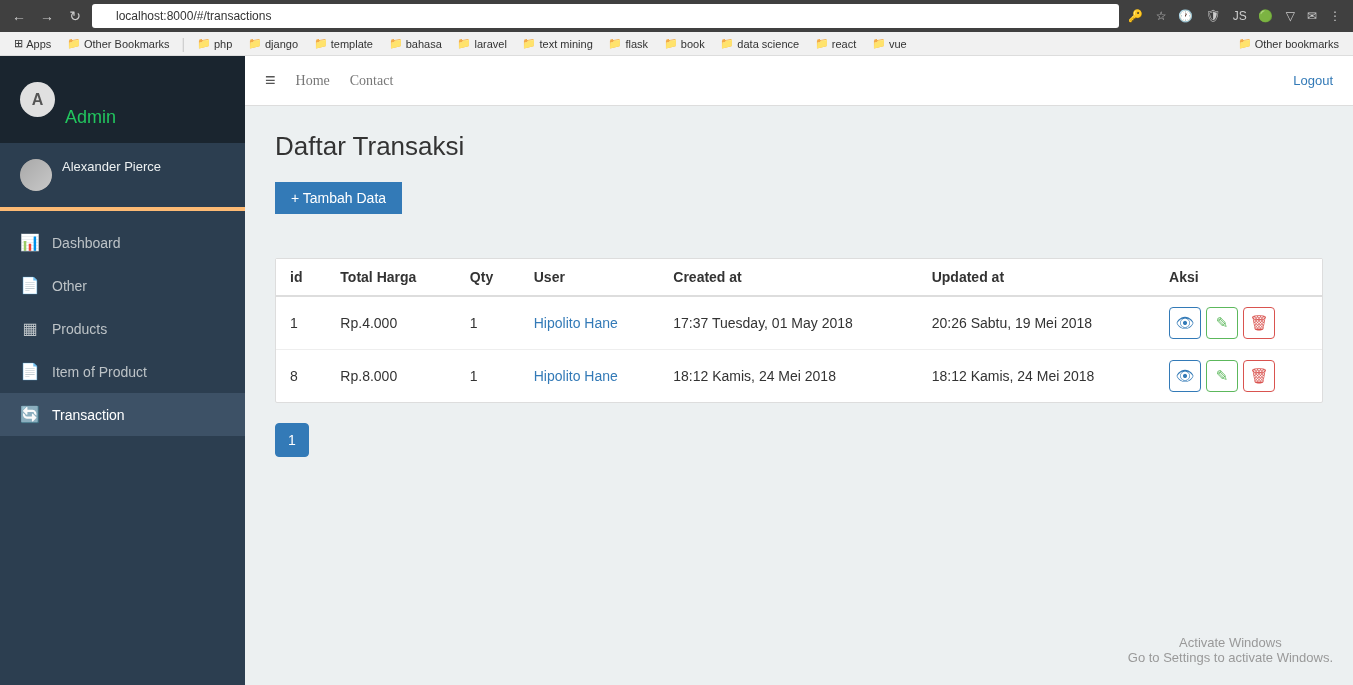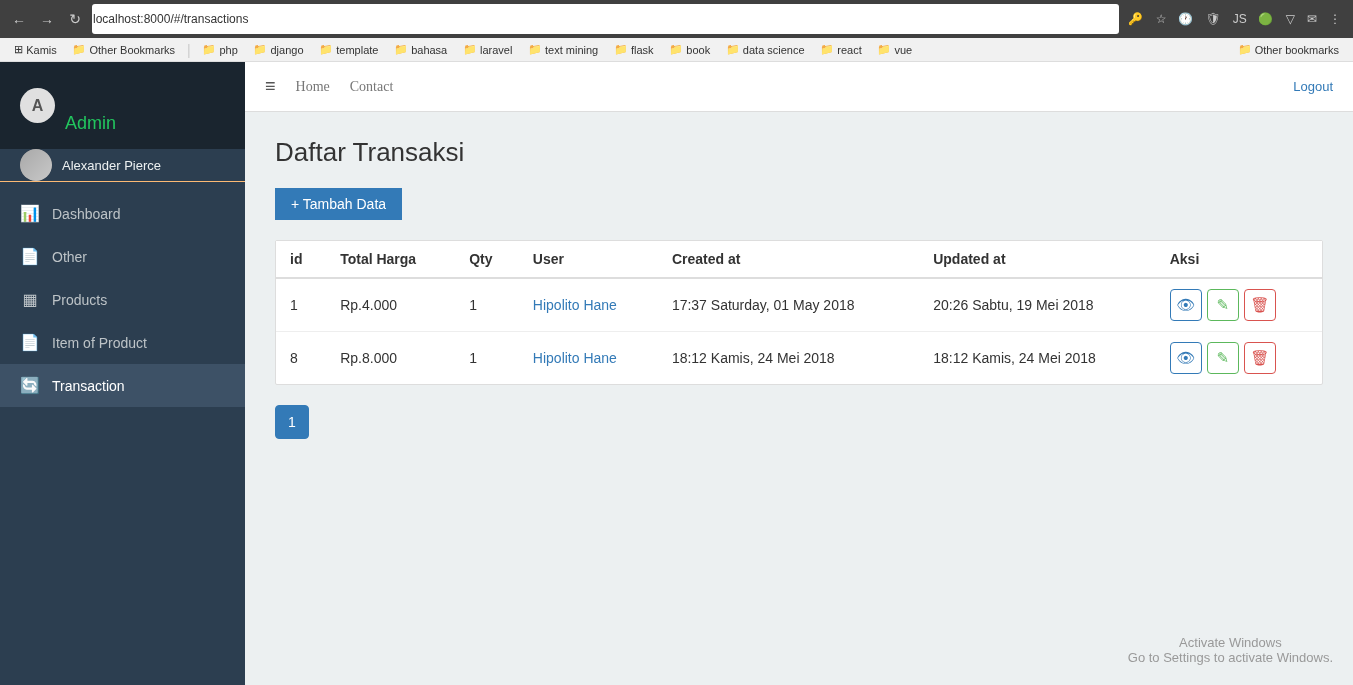--- a/index.html
+++ b/index.html
@@ -2,38 +2,38 @@
 <html><head>
   <meta charset="utf-8">
   <style>
     * { box-sizing: border-box; margin: 0; padding: 0; }
     body { font-family: 'Segoe UI', Arial, sans-serif; font-size: 14px; background: #f4f4f4; display: flex; flex-direction: column; height: 100vh; overflow: hidden; }
 
     
     .browser-chrome { background: #3c3c3c; }
     .browser-toolbar { display: flex; align-items: center; padding: 4px 8px; gap: 6px; background: #404040; }
     .nav-btn { width: 22px; height: 22px; border: none; background: transparent; color: #ccc; cursor: pointer; font-size: 14px; display: flex; align-items: center; justify-content: center; border-radius: 3px; }
-    .address-bar { flex: 1; background: white; border: none; border-radius: 3px; padding: 3px 1px; font-size: 12px; color: #333; height: 30px; }
+    .address-bar { flex: 1; background: white; border: none; border-radius: 3px; padding: 3px 24px; font-size: 12px; color: #333; height: 24px; }
     .browser-icons { display: flex; gap: 4px; }
     .browser-icon { color: #ccc; font-size: 12px; cursor: pointer; padding: 2px 4px; }
 
     .bookmarks-bar { display: flex; align-items: center; padding: 3px 8px; gap: 4px; background: #f1f1f1; border-bottom: 1px solid #ddd; overflow: hidden; }
     .bookmark-folder { display: flex; align-items: center; gap: 3px; padding: 2px 6px; font-size: 11px; color: #333; cursor: pointer; white-space: nowrap; }
     .folder-icon { font-size: 11px; }
     .bookmark-sep { color: #ccc; margin: 0 2px; }
 
     
     .app-body { display: flex; flex: 1; overflow: hidden; }
 
     
     .sidebar { width: 245px; background: #2c3e50; color: white; display: flex; flex-direction: column; flex-shrink: 0; }
     .sidebar-brand { padding: 15px 20px; display: flex; align-items: center; gap: 10px; background: #1a252f; }
     .brand-avatar { width: 35px; height: 35px; background: #e0e0e0; border-radius: 50%; display: flex; align-items: center; justify-content: center; font-weight: bold; color: #555; font-size: 16px; }
     .brand-title { font-size: 18px; font-weight: normal; color: #22c55e; margin-top: 36px; }
-    .sidebar-user { padding: 0 20px; display: flex; align-items: center; gap: 10px; border-bottom: 1px solid #fdba74; }
+    .sidebar-user { padding: 16px 20px; display: flex; align-items: flex-start; gap: 10px; border-bottom: 4px solid #fdba74; }
     .user-avatar { width: 32px; height: 32px; background: #888; border-radius: 50%; overflow: hidden; display: flex; align-items: center; justify-content: center; }
     .user-avatar-img { width: 100%; height: 100%; background: linear-gradient(135deg, #a8a8a8 0%, #c8c8c8 100%); border-radius: 50%; }
     .user-name { font-size: 13px; color: #ecf0f1; }
     .sidebar-nav { flex: 1; padding: 10px 0; }
     .nav-item { display: flex; align-items: center; gap: 12px; padding: 12px 20px; color: #bdc3c7; cursor: pointer; text-decoration: none; font-size: 14px; }
     .nav-item.active { background: #3d5166; color: white; }
     .nav-icon { font-size: 16px; width: 20px; text-align: center; }
 
     
     .main-content { flex: 1; display: flex; flex-direction: column; overflow: hidden; background: #ecf0f1; }
@@ -45,21 +45,21 @@
     .top-nav-link { color: #777; text-decoration: none; font-size: 14px; font-family: Liberation Serif, serif; }
     .logout-link { color: #337ab7; text-decoration: none; font-size: 13px; cursor: pointer; }
 
     
     .page-content { flex: 1; padding: 25px 30px; overflow-y: auto; }
     .page-title { font-size: 26px; color: #333; margin-bottom: 20px; font-weight: normal; }
 
     .btn-primary { background: #337ab7; color: white; border: none; padding: 8px 16px; border-radius: 0; cursor: pointer; font-size: 14px; display: inline-flex; align-items: center; gap: 6px; margin-bottom: 20px; }
 
     
-    .table-container { background: white; border: 1px solid #ddd; border-radius: 2px; }
+    .table-container { background: white; border: 1px solid #ddd; border-radius: 2px; margin-top: 24px; }
     table { width: 100%; border-collapse: collapse; }
     th { padding: 10px 14px; text-align: left; border-bottom: 2px solid #ddd; font-weight: bold; color: #333; font-size: 14px; background: white; }
     td { padding: 10px 14px; border-bottom: 1px solid #eee; color: #333; font-size: 14px; vertical-align: middle; }
     tr:last-child td { border-bottom: none; }
     .link-user { color: #337ab7; text-decoration: none; }
 
     
     .action-btns { display: flex; gap: 5px; }
     .action-btn { width: 32px; height: 32px; border: 1px solid; border-radius: 4px; cursor: pointer; display: flex; align-items: center; justify-content: center; font-size: 15px; background: white; }
     .action-btn.view { border-color: #337ab7; color: #337ab7; }
@@ -89,21 +89,21 @@
       <span class="browser-icon">JS</span>
       <span class="browser-icon">🟢</span>
       <span class="browser-icon">▽</span>
       <span class="browser-icon">✉</span>
       <span class="browser-icon">⋮</span>
     </div>
   </div>
   <div class="bookmarks-bar">
     <span class="bookmark-folder">
       <span class="folder-icon">⊞</span>
-      <span>Kamis</span>
+      <span>Apps</span>
     </span>
     <span class="bookmark-folder">
       <span class="folder-icon">📁</span>
       <span>Other Bookmarks</span>
     </span>
     <span class="bookmark-sep">|</span>
     <span class="bookmark-folder">
       <span class="folder-icon">📁</span>
       <span>php</span>
     </span>
@@ -220,21 +220,21 @@
               <th>Updated at</th>
               <th>Aksi</th>
             </tr>
           </thead>
           <tbody>
             <tr>
               <td>1</td>
               <td>Rp.4.000</td>
               <td>1</td>
               <td><a class="link-user" href="#">Hipolito Hane</a></td>
-              <td>17:37 Saturday, 01 May 2018</td>
+              <td>17:37 Tuesday, 01 May 2018</td>
               <td>20:26 Sabtu, 19 Mei 2018</td>
               <td>
                 <div class="action-btns">
                   <button class="action-btn view" title="View">👁</button>
                   <button class="action-btn edit" title="Edit">✎</button>
                   <button class="action-btn delete" title="Delete">🗑</button>
                 </div>
               </td>
             </tr>
             <tr>

